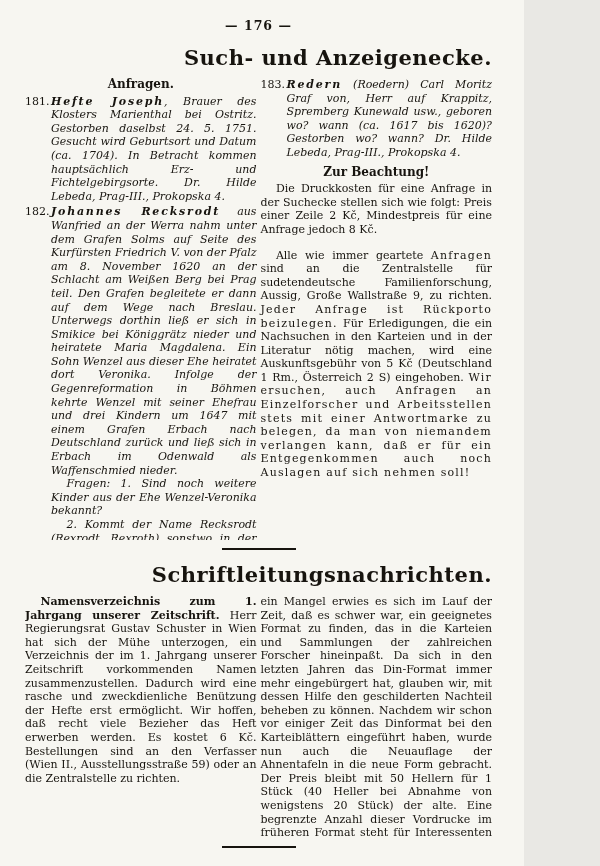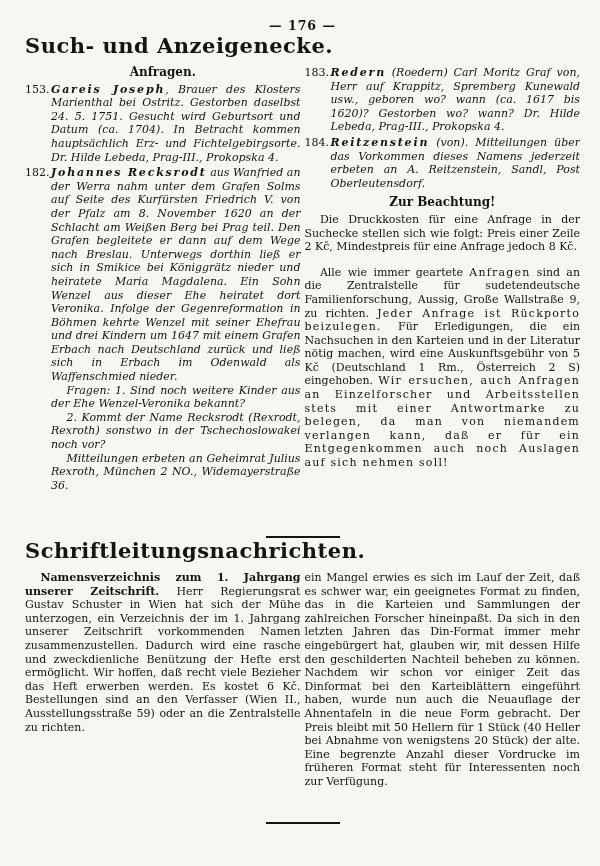--- a/index.html
+++ b/index.html
@@ -1,29 +1,29 @@
 <!DOCTYPE html>
 <html><head>
 <meta charset="utf-8">
 <style>
   * { margin:0; padding:0; box-sizing:border-box; }
   html,body { width:600px; height:866px; }
   body { background:#e9e8e4; font-family:"DejaVu Serif", serif; }
   .page {
-    width:600px; height:866px; overflow:hidden;
+    width:524px; height:866px; overflow:hidden;
     background:#f7f6f1; color:#17140f;
-    padding:12px 20px 0 25px;
+    padding:12px 32px 0 25px;
   }
   .pageno {
     text-align:center; font-size:12.5px; font-weight:bold;
     letter-spacing:1px; margin-top:6px;
   }
   .sec-title {
-    text-align:left; font-weight:bold; font-size:21px;
-    letter-spacing:0.5px;
+    text-align:right; font-weight:bold; font-size:21px;
+    margin-top:12px; letter-spacing:0.5px;
   }
   .cols { display:flex; gap:4px; margin-top:8px; overflow:hidden; }
   .cols-1 { height:462px; }
   .cols-2 { height:242px; }
   .col {
     flex:1; min-width:0; text-align:justify;
     font-size:11px; line-height:13.6px;
   }
   .subhead {
     text-align:center; font-weight:bold; font-size:12px;
@@ -56,23 +56,23 @@
   <div class="pageno">— 176 —</div>
 
   <div class="sec-title">Such- und Anzeigenecke.</div>
 
   <div class="cols cols-1">
 
     <div class="col">
       <div class="subhead">Anfragen.</div>
 
       <div class="item">
-        <span class="inum">153.</span>
+        <span class="inum">181.</span>
         <div class="itext">
-            <p class="para"><span class="bsp">Gareis Joseph</span><span>, Brauer des Klosters Marienthal bei Ostritz. Gestorben daselbst 24. 5. 1751. Gesucht wird Geburtsort und Datum (ca. 1704). In Betracht kommen hauptsächlich Erz- und Fichtelgebirgsorte. Dr. Hilde Lebeda, Prag-III., Prokopska 4.</span></p>
+            <p class="para"><span class="bsp">Hefte Joseph</span><span>, Brauer des Klosters Marienthal bei Ostritz. Gestorben daselbst 24. 5. 1751. Gesucht wird Geburtsort und Datum (ca. 1704). In Betracht kommen hauptsächlich Erz- und Fichtelgebirgsorte. Dr. Hilde Lebeda, Prag-III., Prokopska 4.</span></p>
           </div>
       </div>
 
       <div class="item">
         <span class="inum">182.</span>
         <div class="itext">
             <p class="para"><span class="bsp">Johannes Recksrodt</span><span> aus Wanfried an der Werra nahm unter dem Grafen Solms auf Seite des Kurfürsten Friedrich V. von der Pfalz am 8. November 1620 an der Schlacht am Weißen Berg bei Prag teil. Den Grafen begleitete er dann auf dem Wege nach Breslau. Unterwegs dorthin ließ er sich in Smikice bei Königgrätz nieder und heiratete Maria Magdalena. Ein Sohn Wenzel aus dieser Ehe heiratet dort Veronika. Infolge der Gegenreformation in Böhmen kehrte Wenzel mit seiner Ehefrau und drei Kindern um 1647 mit einem Grafen Erbach nach Deutschland zurück und ließ sich in Erbach im Odenwald als Waffenschmied nieder.</span></p>
             <p class="para"><span>Fragen: 1. Sind noch weitere Kinder aus der Ehe Wenzel-Veronika bekannt?</span></p>
             <p class="para"><span>2. Kommt der Name Recksrodt (Rexrodt, Rexroth) sonstwo in der Tschechoslowakei noch vor?</span></p>
             <p class="para"><span>Mitteilungen erbeten an Geheimrat Julius Rexroth, München 2 NO., Widemayerstraße 36.</span></p>
@@ -81,26 +81,20 @@
     </div>
 
     <div class="col">
       <div class="item">
         <span class="inum">183.</span>
         <div class="itext">
             <p class="para"><span class="bsp">Redern</span><span> (Roedern) Carl Moritz Graf von, Herr auf Krappitz, Spremberg Kunewald usw., geboren wo? wann (ca. 1617 bis 1620)? Gestorben wo? wann? Dr. Hilde Lebeda, Prag-III., Prokopska 4.</span></p>
           </div>
       </div>
 
-      <div class="item">
-        <span class="inum">184.</span>
-        <div class="itext">
-            <p class="para"><span class="bsp">Reitzenstein</span><span> (von). Mitteilungen über das Vorkommen dieses Namens jederzeit erbeten an A. Reitzenstein, Sandl, Post Oberleutensdorf.</span></p>
-          </div>
-      </div>
 
       <div class="subhead subhead-beach">Zur Beachtung!</div>
       <div class="beach-paras">
           <p class="para"><span>Die Druckkosten für eine Anfrage in der Suchecke stellen sich wie folgt: Preis einer Zeile 2 Kč, Mindestpreis für eine Anfrage jedoch 8 Kč.</span></p>
           <p class="para"><span>Alle wie immer geartete </span><span class="sp">Anfragen</span><span> sind an die Zentralstelle für sudetendeutsche Familienforschung, Aussig, Große Wallstraße 9, zu richten. </span><span class="sp">Jeder Anfrage ist Rückporto beizulegen.</span><span> Für Erledigungen, die ein Nachsuchen in den Karteien und in der Literatur nötig machen, wird eine Auskunftsgebühr von 5 Kč (Deutschland 1 Rm., Österreich 2 S) eingehoben. </span><span class="sp">Wir ersuchen, auch Anfragen an Einzelforscher und Arbeitsstellen stets mit einer Antwortmarke zu belegen, da man von niemandem verlangen kann, daß er für ein Entgegenkommen auch noch Auslagen auf sich nehmen soll!</span></p>
         </div>
     </div>
 
   </div>
 

